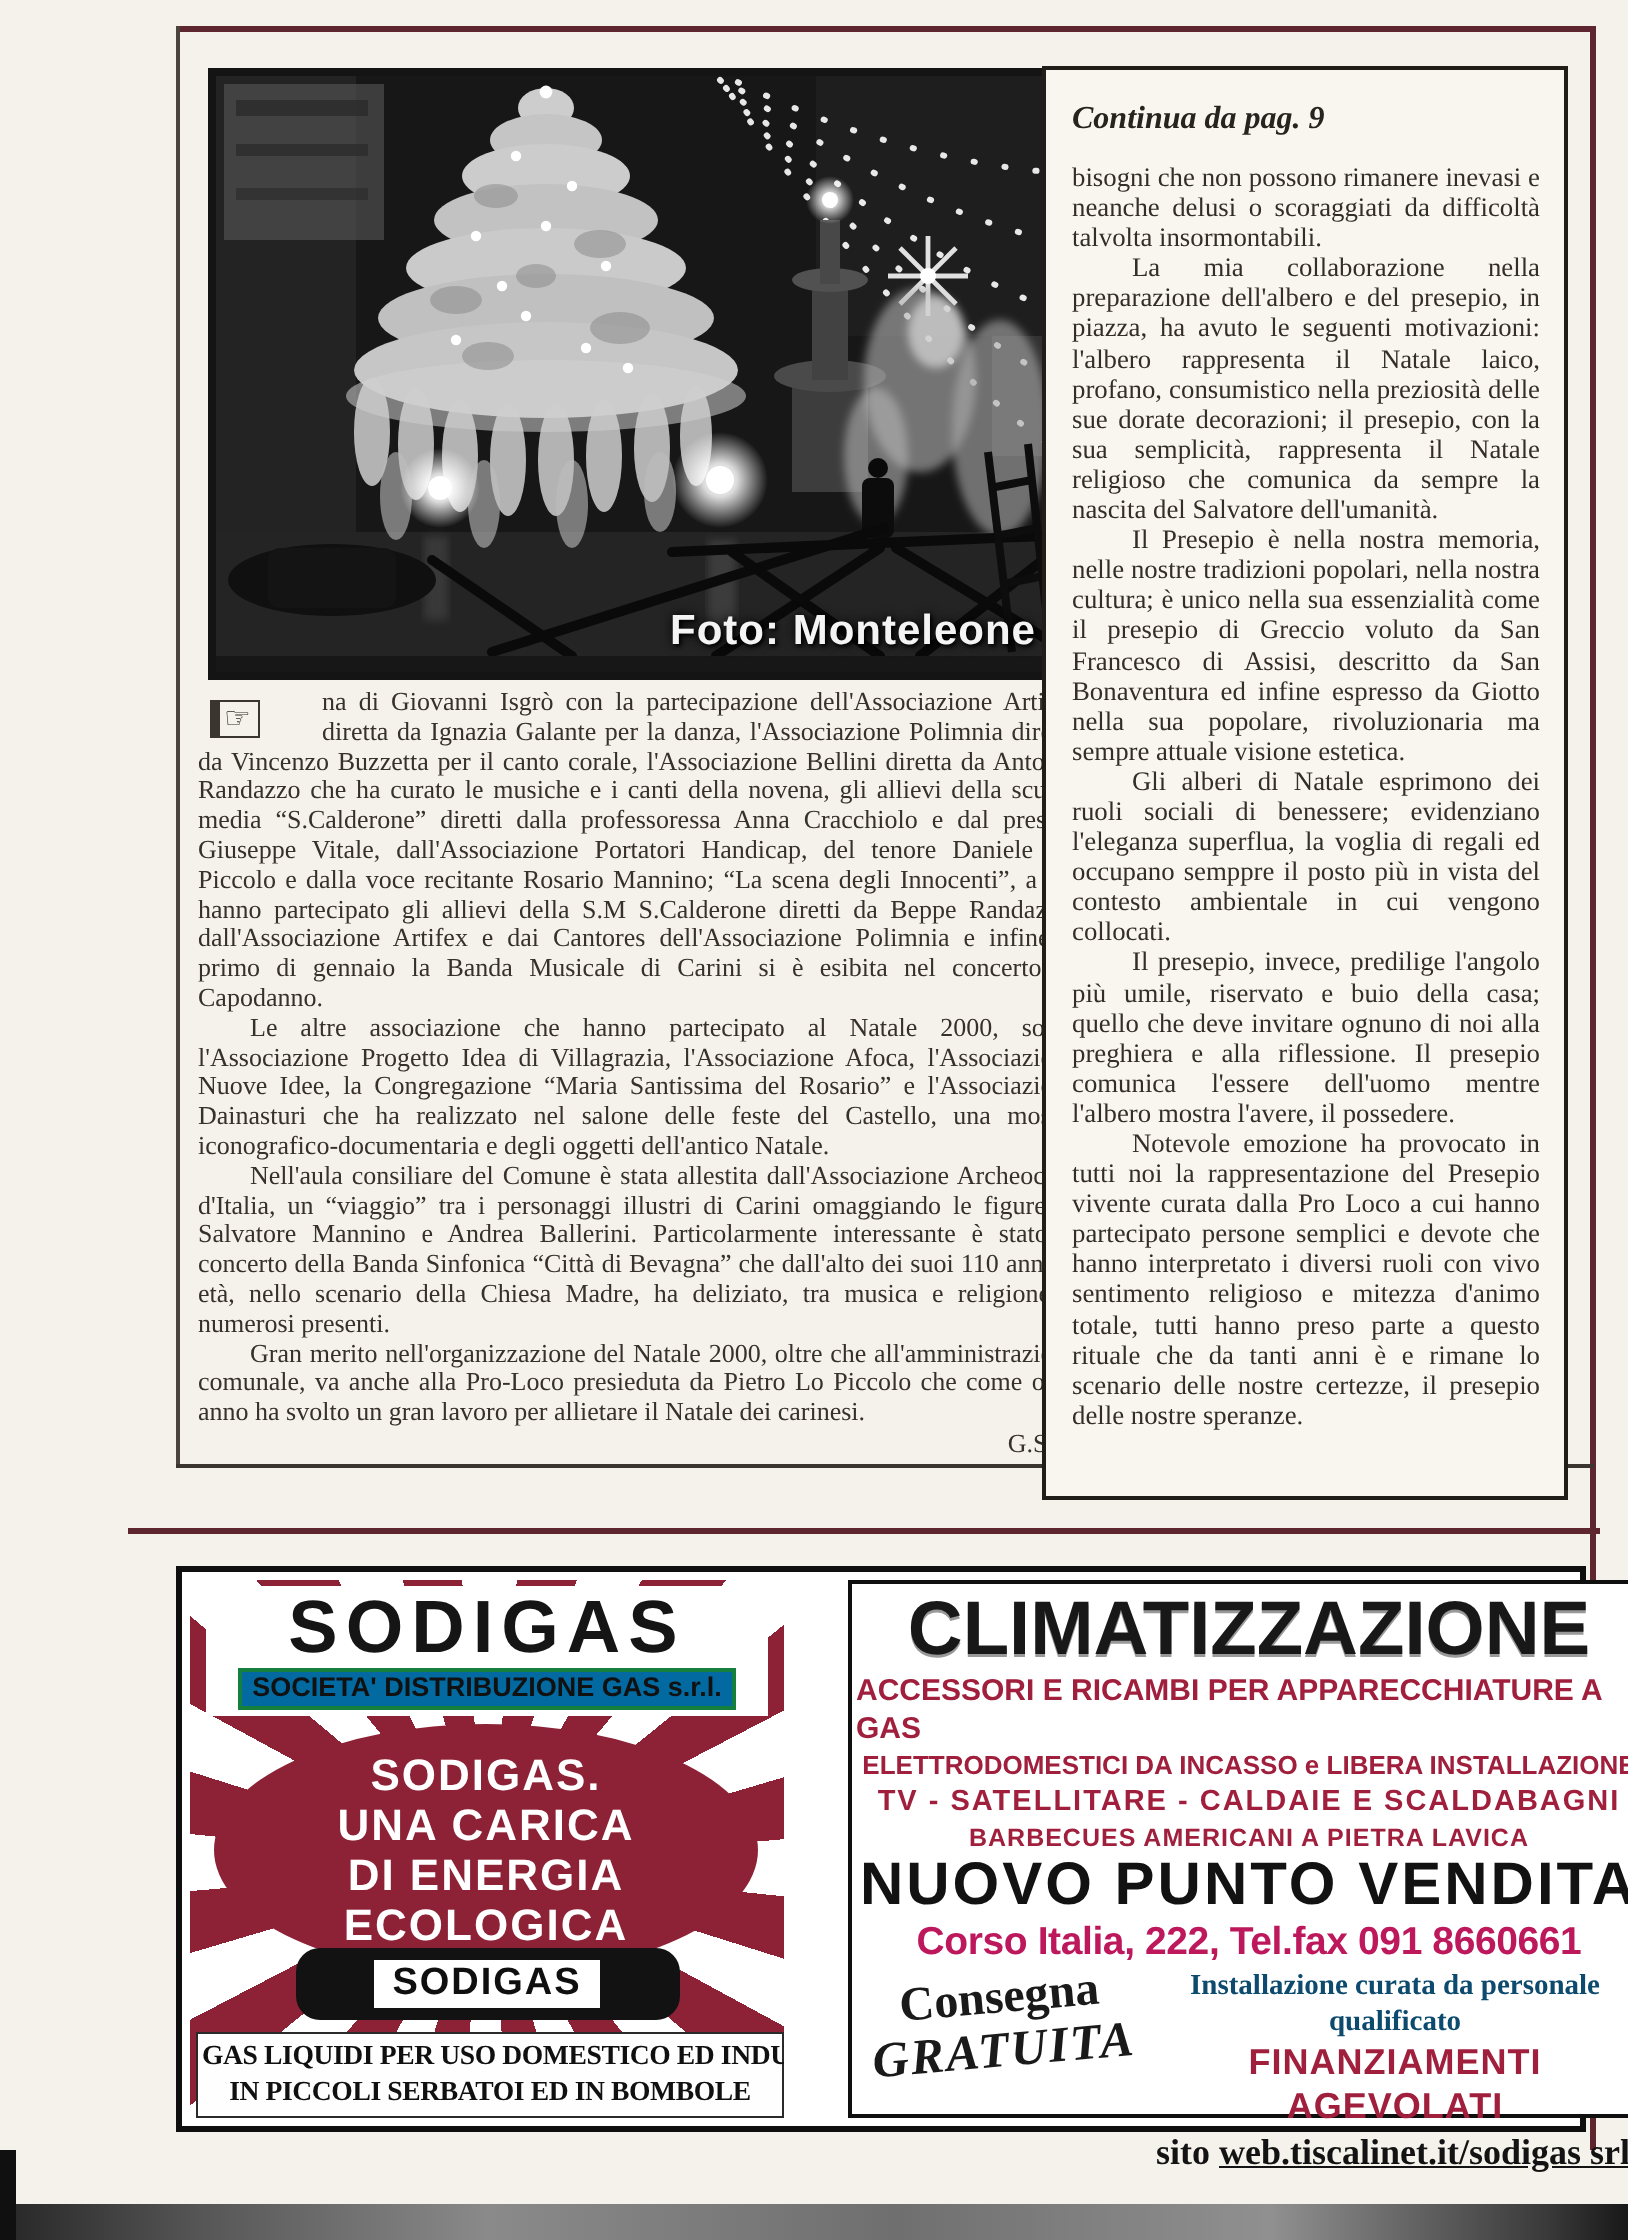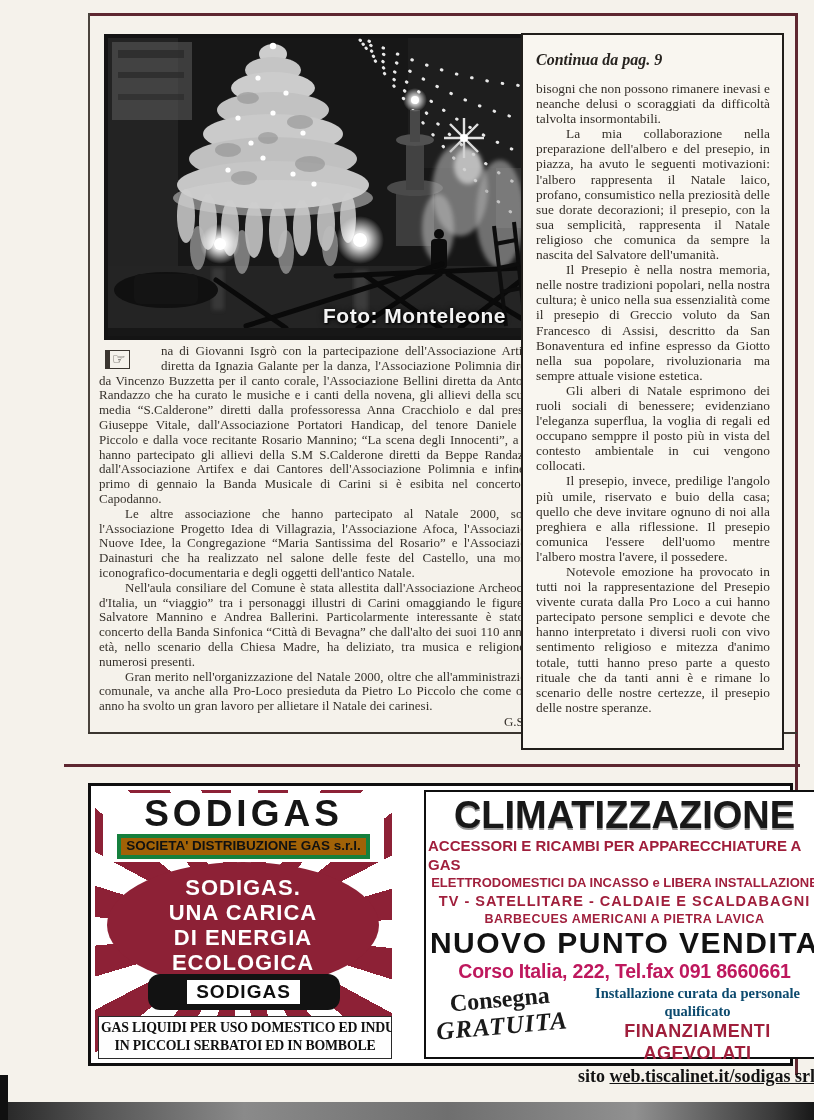--- a/index.html
+++ b/index.html
@@ -9,39 +9,39 @@
   .frame-right{position:absolute;left:795px;top:13px;width:3px;height:1062px;background:#5e2730;z-index:1;}
   .article-left{position:absolute;left:88px;top:13px;width:2px;height:721px;background:#4a443d;z-index:1;}
   .article-bottom{position:absolute;left:88px;top:732px;width:709px;height:2px;background:#3a352f;z-index:1;}
   .hr-maroon{position:absolute;left:64px;top:764px;width:736px;height:3px;background:#5e2730;z-index:1;}
   .maroon-tab{position:absolute;left:792px;top:938px;width:12px;height:28px;background:#8d2136;z-index:1;}
   .scan-band{position:absolute;left:0;top:1102px;width:814px;height:18px;background:linear-gradient(90deg,#262626 0%,#555 12%,#8a8a8a 30%,#6f6f6f 55%,#909090 78%,#3a3a3a 95%,#181818 100%);z-index:3;}
   .scan-corner{position:absolute;left:0;top:1075px;width:8px;height:45px;background:#101010;z-index:4;}
   
   .photo-frame{position:absolute;left:104px;top:34px;width:424px;height:298px;border:4px solid #141414;background:#171717;z-index:2;}
   .photo-frame svg{display:block;}
-  .photo-caption{position:absolute;right:26px;bottom:8px;font:bold 21px/24px "Liberation Sans",sans-serif;color:#f4f4f4;text-shadow:0 0 6px rgba(0,0,0,.95),1px 1px 2px #000;letter-spacing:.5px;}
+  .photo-caption{position:absolute;right:14px;bottom:8px;font:bold 21px/24px "Liberation Sans",sans-serif;color:#f4f4f4;text-shadow:0 0 6px rgba(0,0,0,.95),1px 1px 2px #000;letter-spacing:.5px;}
   
   .left-col{position:absolute;left:99px;top:344px;width:440px;font:13px/14.8px "Liberation Serif",serif;color:#36312b;text-align:justify;z-index:2;}
   .left-col p{margin:0;}
   .left-col p.indent{text-indent:26px;}
   .manicule-box{float:left;width:50px;height:28px;margin:1px 6px 0 6px;display:flex;align-items:center;}
   .manicule-inner{border:1.5px solid #3a352f;border-left-width:5px;padding:0 4px 0 2px;font:15px/17px "DejaVu Sans",sans-serif;color:#2e2a25;background:transparent;}
   .signature{text-align:right;font-weight:normal;padding-right:12px;margin-top:1px;}
   
   .right-box{position:absolute;left:521px;top:33px;width:263px;height:717px;background:#f9f6f0;border:2px solid #211e1a;box-sizing:border-box;padding:15px 12px 0 13px;z-index:2;}
   .cont-note{font:italic bold 16px/19px "Liberation Serif",serif;color:#27231f;margin:0 0 12px 0;}
   .right-box p{font:13.4px/15.1px "Liberation Serif",serif;margin:0;text-align:justify;color:#332e28;}
   .right-box p.indent{text-indent:30px;}
   
   .ad-box{position:absolute;left:88px;top:783px;width:705px;height:283px;border:3px solid #0f0f0f;background:#fff;box-sizing:border-box;display:flex;z-index:2;gap:28px;}
   .ad-left{position:relative;flex:0 0 297px;margin:4px 0 4px 4px;background:#fff;background-image:repeating-conic-gradient(from 6deg at 50% 53%,#8d2136 0deg 11.5deg,#ffffff 11.5deg 22.5deg);overflow:hidden;}
   .brand-area{position:relative;margin:3px 8px 0;background:#fff;text-align:center;padding:1px 0 3px;}
   .brand{font:900 37px/39px "Liberation Sans",sans-serif;letter-spacing:4px;color:#151515;}
-  .brand-sub{display:inline-block;border:4px solid #15803d;background:#a16207;font:bold 13.5px/16px "Liberation Sans",sans-serif;padding:0 5px 1px;margin-top:1px;color:#111;}
+  .brand-sub{display:inline-block;border:2px solid #15803d;background:#0369a1;font:bold 13.5px/16px "Liberation Sans",sans-serif;padding:0 5px 1px;margin-top:1px;color:#111;}
   .oval{position:absolute;left:12px;top:72px;width:272px;height:126px;background:#8d2136;border-radius:50%;display:flex;flex-direction:column;align-items:center;justify-content:center;text-align:center;}
   .oval div{font:800 22px/25px "Liberation Sans",sans-serif;color:#fff;letter-spacing:1px;}
   .tank{position:absolute;left:50%;transform:translateX(-50%);top:184px;width:192px;height:36px;background:#121212;border-radius:12px;display:flex;align-items:center;justify-content:center;}
   .tank-label{background:#fff;padding:1px 9px;font:800 19px/22px "Liberation Sans",sans-serif;color:#0f0f0f;letter-spacing:1px;}
   .gas-box{position:absolute;left:3px;top:226px;width:288px;background:#fefefe;border:1px solid #2a2a2a;padding:2px 2px 3px;text-align:center;}
   .gas-box div{font:bold 13.8px/18px "Liberation Serif",serif;color:#101010;letter-spacing:-.2px;white-space:nowrap;}
   .ad-right{flex:1;margin:4px;border:2.5px solid #0f0f0f;background:#fff;display:flex;flex-direction:column;align-items:center;padding:3px 2px 4px;box-sizing:border-box;}
   .ar-head{font:800 20px/23px "Liberation Sans",sans-serif;letter-spacing:1px;color:#141414;margin-top:1px;}
   .ar-big{font:900 38px/41px "Liberation Sans",sans-serif;color:#181818;text-shadow:0 1.5px 0 #999;letter-spacing:0;}
   .ar-red{color:#a01f3c;font-family:"Liberation Sans",sans-serif;font-weight:800;}

